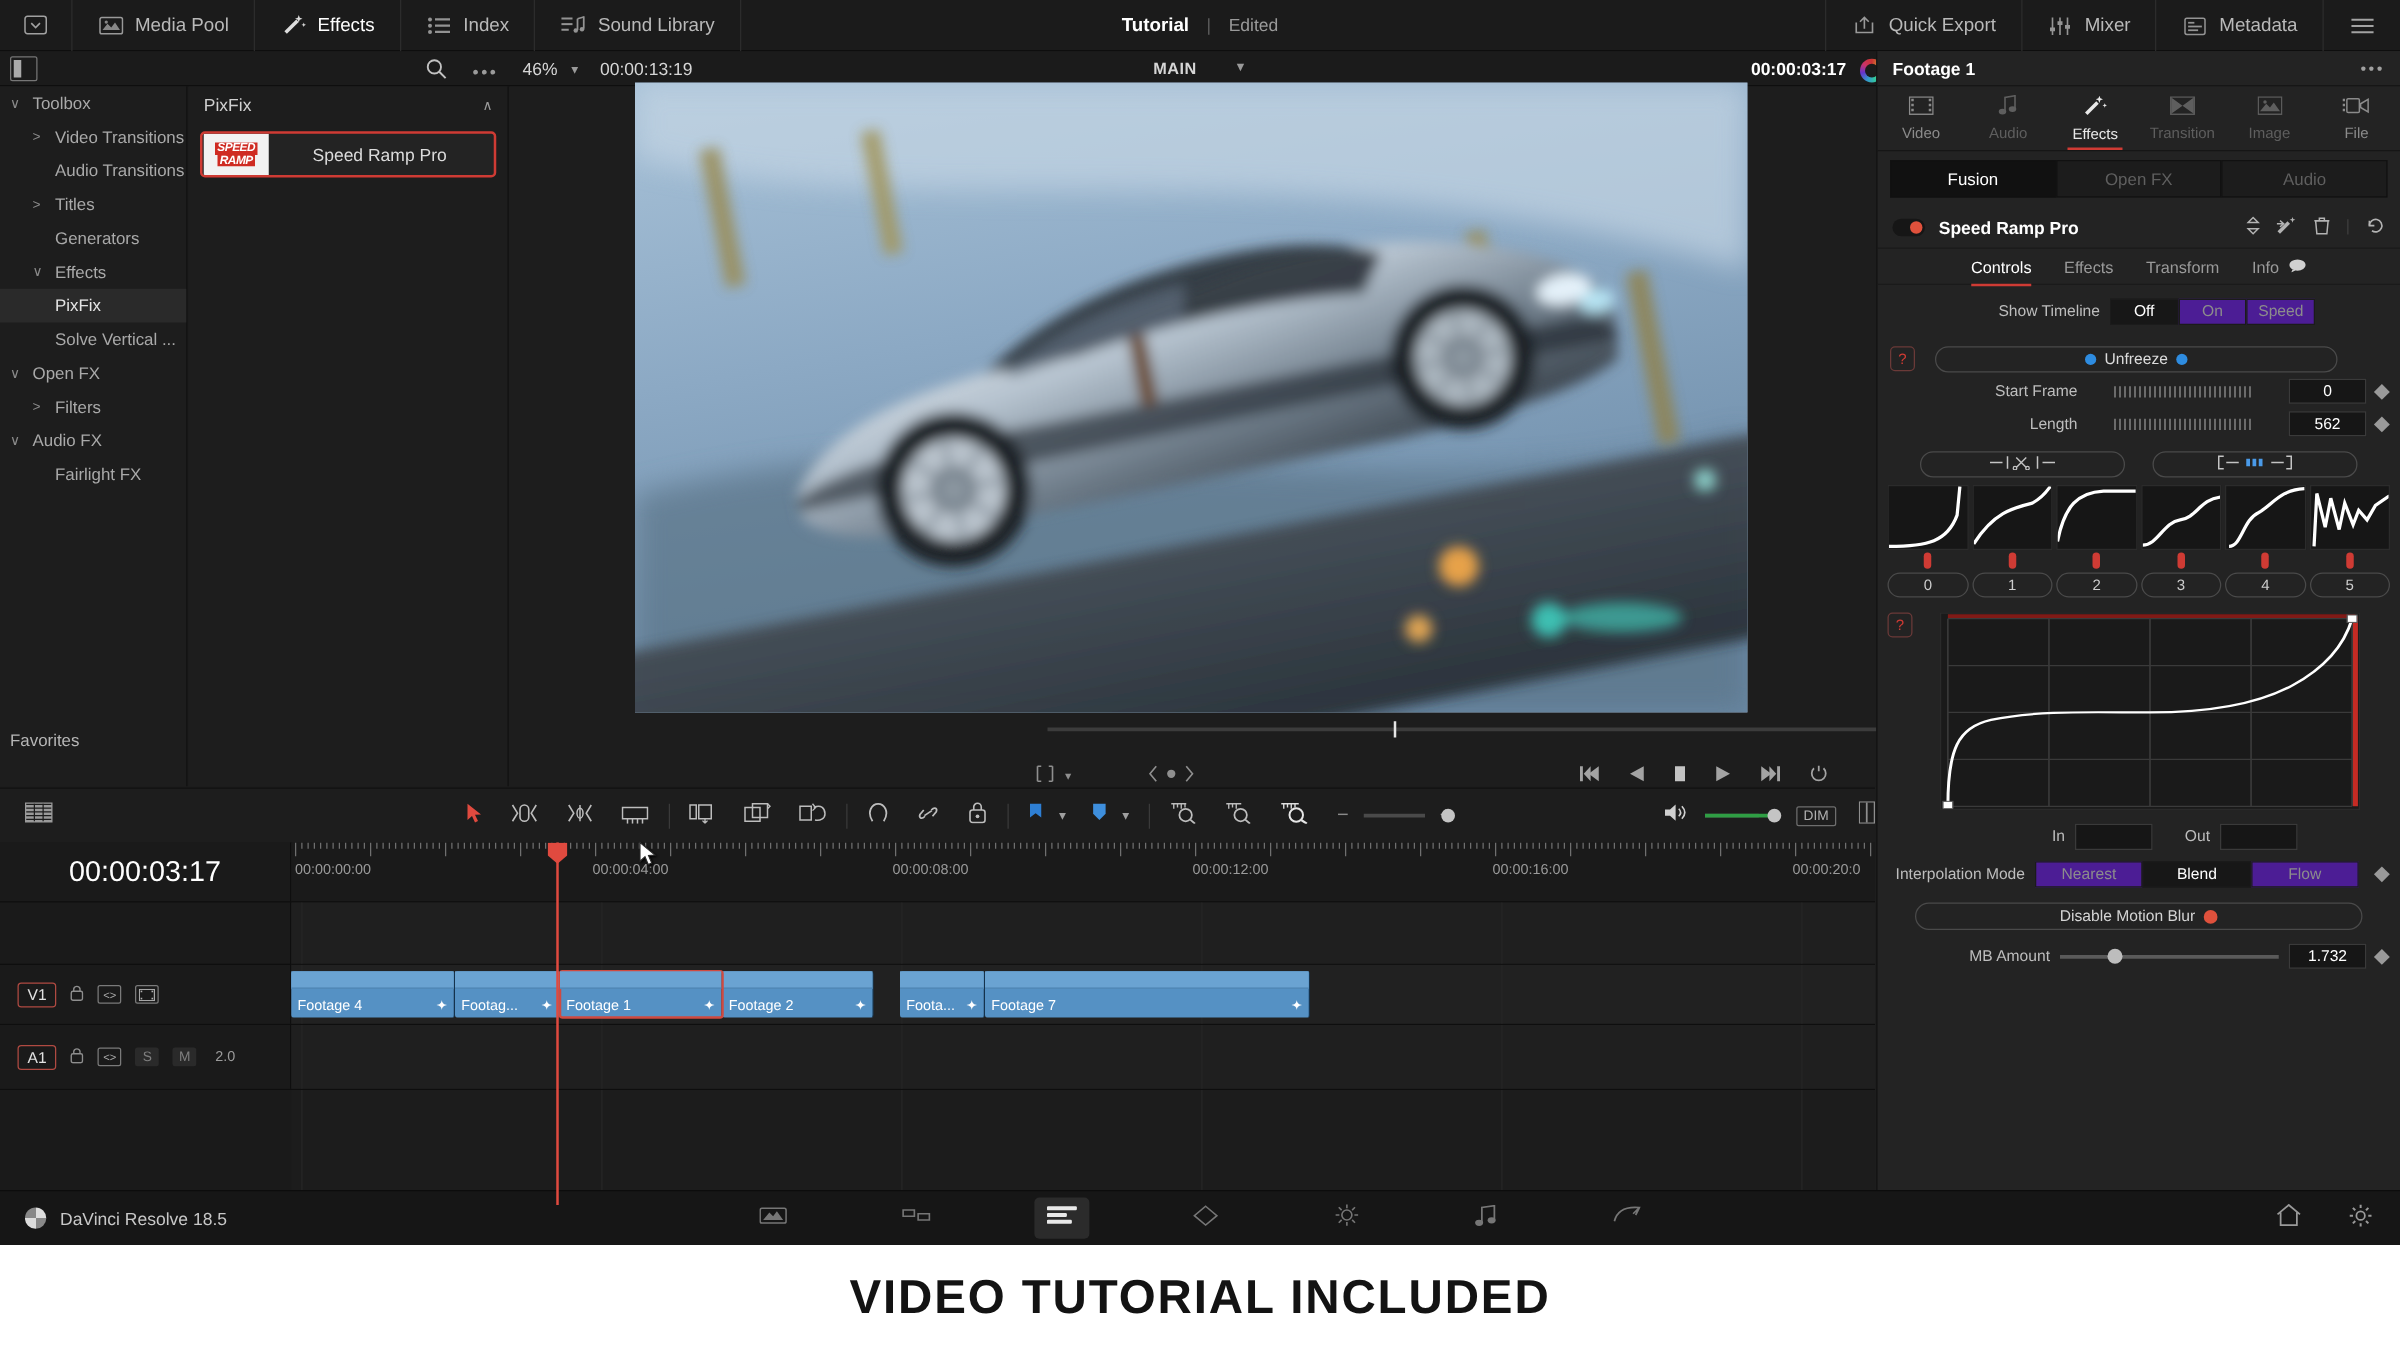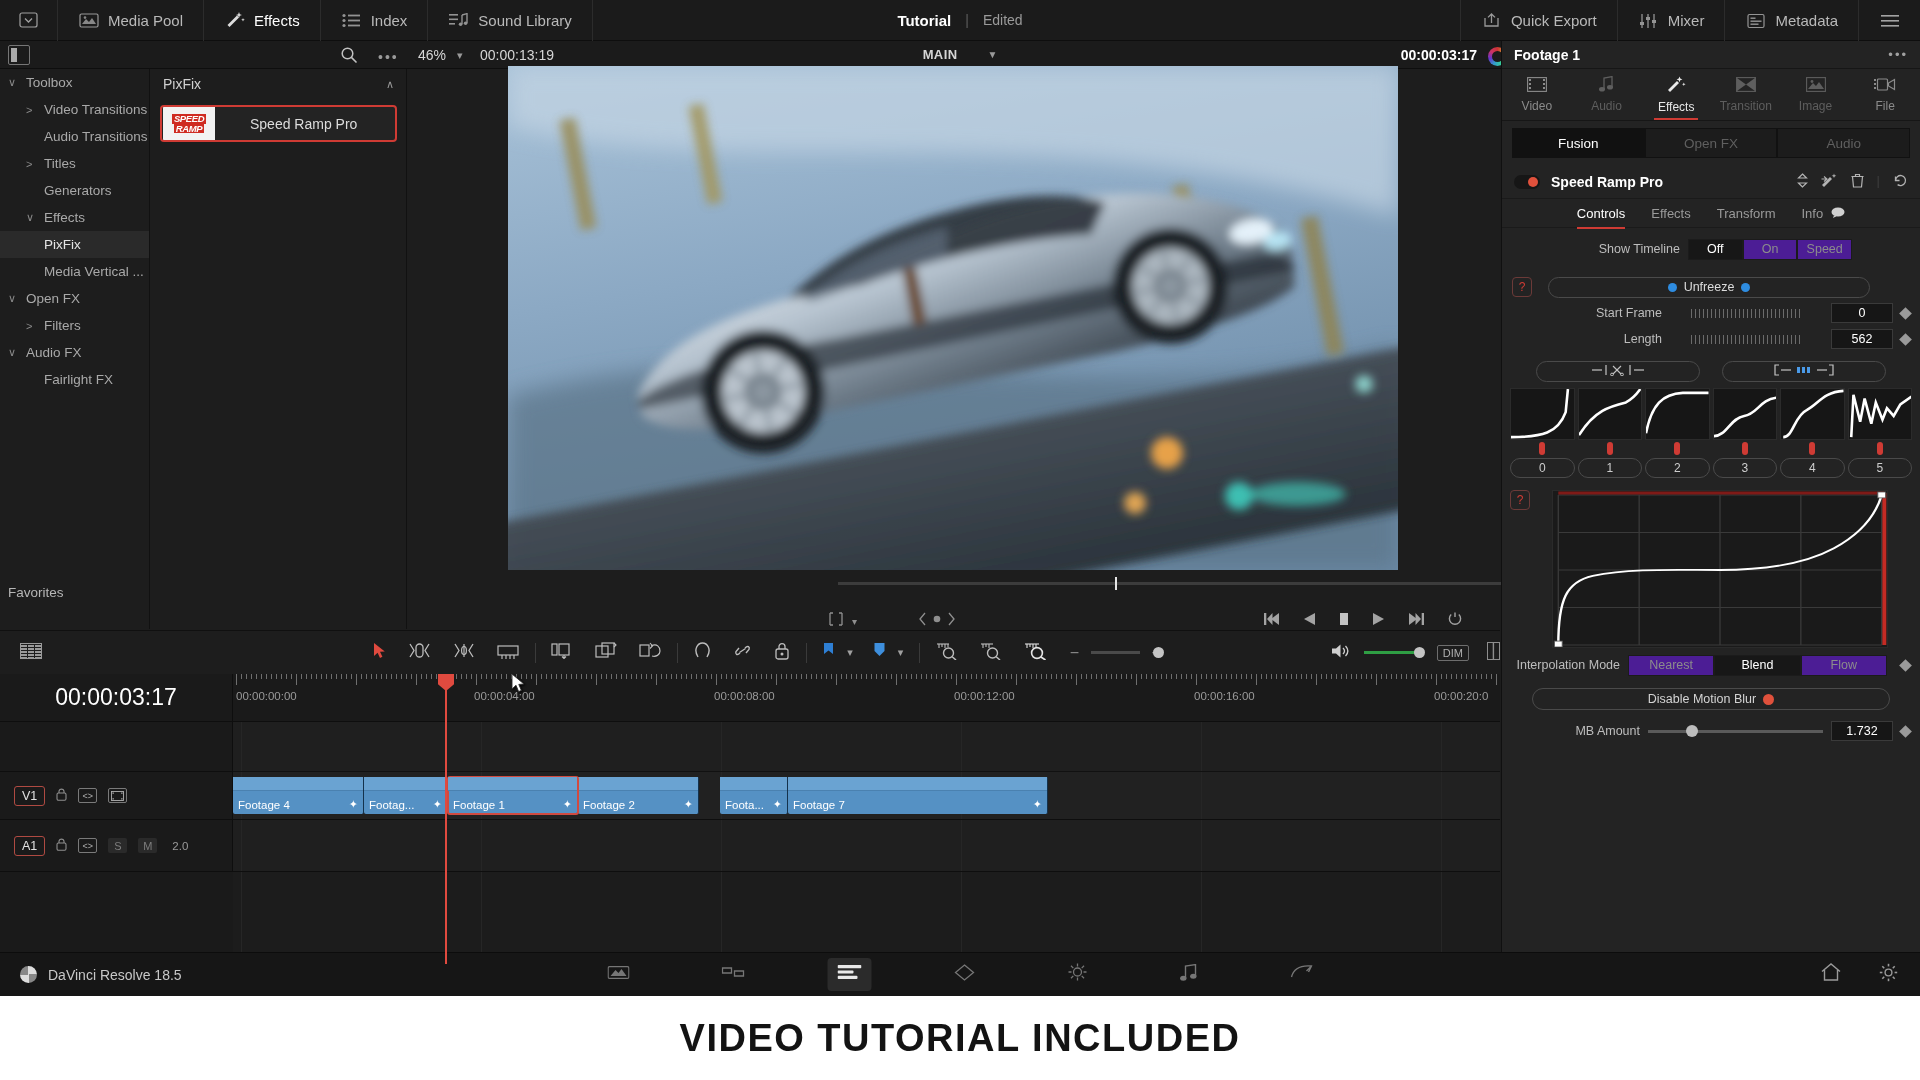--- a/index.html
+++ b/index.html
@@ -377,21 +377,21 @@
       <span>Generators</span>
     </div>
     <div class="tr i2">
       <span class="ch">∨</span>
       <span>Effects</span>
     </div>
     <div class="tr i3 sel">
       <span>PixFix</span>
     </div>
     <div class="tr i3">
-      <span>Media Vertical ...</span>
+      <span>Solve Vertical ...</span>
     </div>
     <div class="tr i1">
       <span class="ch">∨</span>
       <span>Open FX</span>
     </div>
     <div class="tr i2">
       <span class="ch">&gt;</span>
       <span>Filters</span>
     </div>
     <div class="tr i1">
@@ -1435,20 +1435,27 @@
           <path d="M4 2 L250 2" stroke="#8c1b17" stroke-width="3" opacity="0.9"></path>
           <path d="M250 2 L250 156" stroke="#c42b24" stroke-width="3"></path>
           <path d="M4 156 C4 110 10 92 30 86 C58 78 92 80 126 80 C160 80 190 74 212 58 C234 42 244 22 248 4" fill="none" stroke="#ffffff" stroke-width="1.8"></path>
           <rect x="1" y="152" width="6" height="6" fill="#ffffff" stroke="#555" stroke-width="0.8"></rect>
           <rect x="245" y="1" width="6" height="6" fill="#ffffff" stroke="#555" stroke-width="0.8"></rect>
         </svg>
       </div>
       <div style="width:18px"></div>
     </div>
 
+    <div class="row" style="margin-top:8px">
+      <span class="rlab" style="width:140px">In</span>
+      <div class="tbox"></div>
+      <span class="rlab" style="width:38px">Out</span>
+      <div class="tbox"></div>
+      <div style="width:22px"></div>
+    </div>
 
 
 
     <div class="row" style="margin-top:4px">
       <span class="rlab" style="width:108px">Interpolation Mode</span>
       <div class="seg" style="margin-right:6px">
         <div>Nearest</div>
         <div class="on">Blend</div>
         <div>Flow</div>
       </div>

